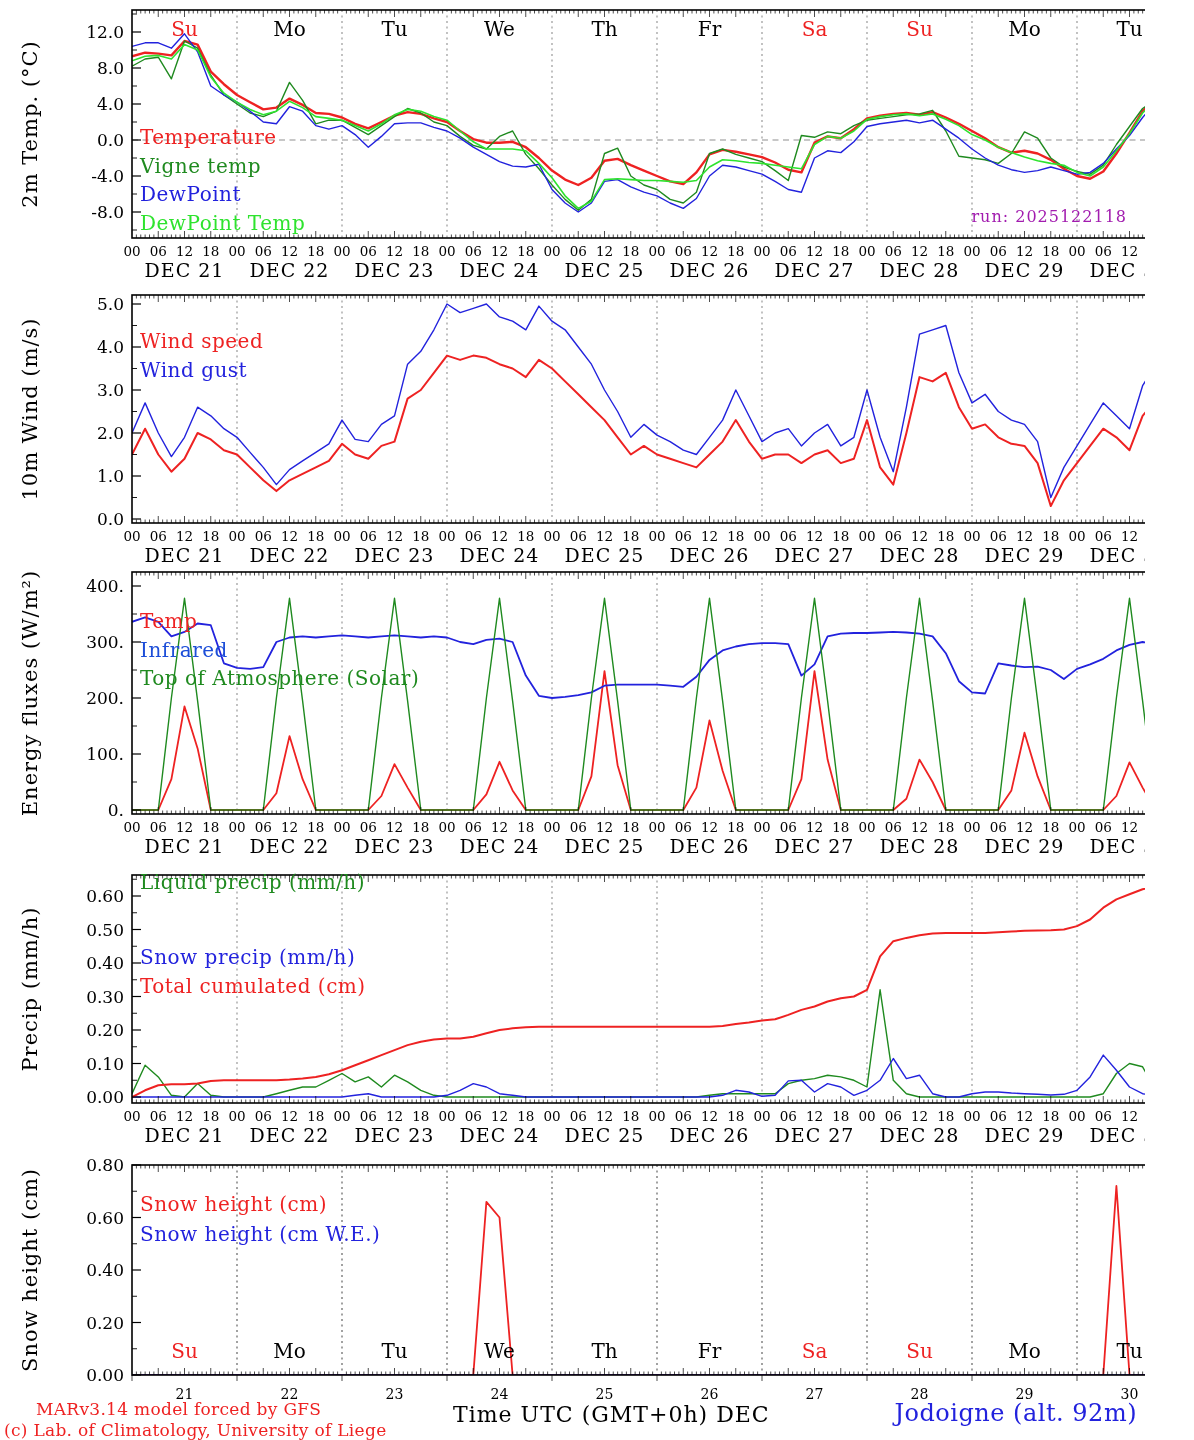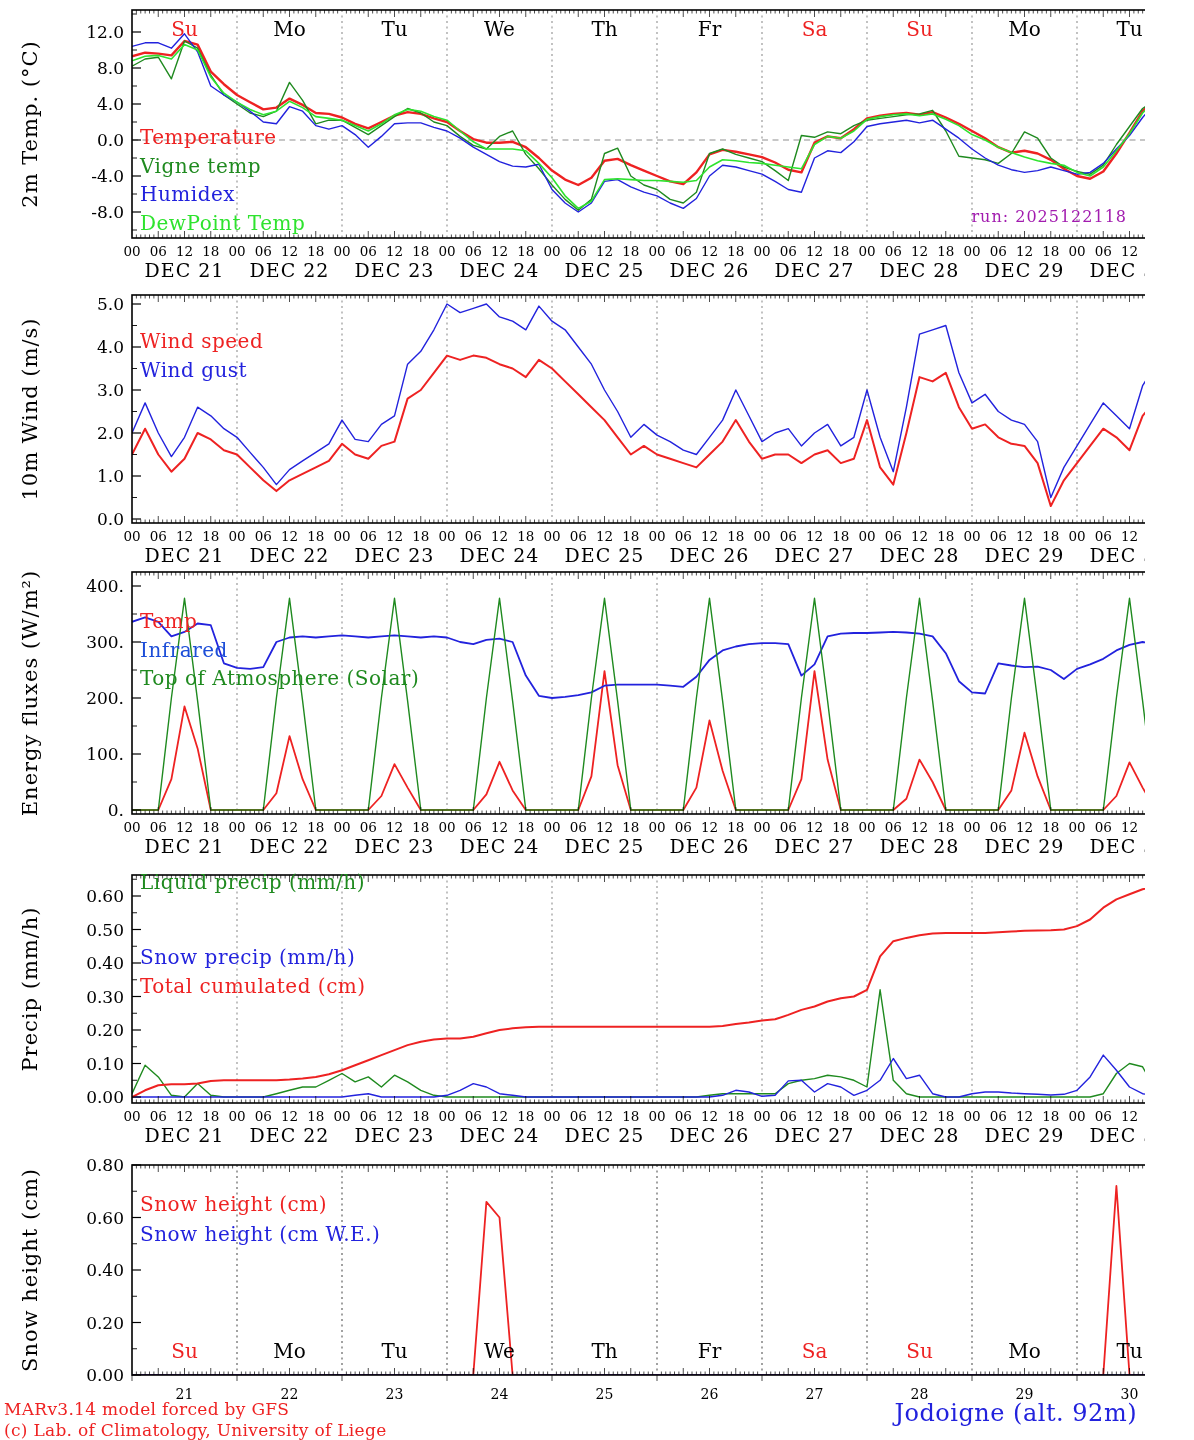--- a/index.html
+++ b/index.html
@@ -2829,35 +2829,36 @@
     </svg>
 
   <div class="ylab" style="left:30px;top:124px;">2m Temp. (°C)</div>
   <div class="ylab" style="left:30px;top:409px;">10m Wind (m/s)</div>
   <div class="ylab" style="left:30px;top:693px;">Energy fluxes (W/m²)</div>
   <div class="ylab" style="left:30px;top:989px;">Precip (mm/h)</div>
   <div class="ylab" style="left:30px;top:1270px;">Snow height (cm)</div>
 
   <div class="legend-item" style="left: 140px; top: 127px; color: rgb(238, 34, 34);">Temperature</div>
   <div class="legend-item" style="left: 140px; top: 156px; color: rgb(31, 138, 31);">Vigne temp</div>
-  <div class="legend-item" style="left: 140px; top: 184px; color: rgb(34, 34, 221);">Humidex</div>
+  <div class="legend-item" style="left: 140px; top: 184px; color: rgb(34, 34, 221);">DewPoint</div>
   <div class="legend-item" style="left: 140px; top: 213px; color: rgb(46, 227, 46);">DewPoint Temp</div>
 
   <div class="legend-item" style="left: 140px; top: 331px; color: rgb(238, 34, 34);">Wind speed</div>
   <div class="legend-item" style="left: 140px; top: 360px; color: rgb(34, 34, 221);">Wind gust</div>
 
   <div class="legend-item" style="left: 140px; top: 611px; color: rgb(238, 34, 34);">Temp</div>
   <div class="legend-item" style="left: 140px; top: 640px; color: #1d4ed8;">Infrared</div>
   <div class="legend-item" style="left: 140px; top: 668px; color: rgb(31, 138, 31);">Top of Atmosphere (Solar)</div>
 
   <div class="legend-item" style="left: 140px; top: 872px; color: rgb(31, 138, 31);">Liquid precip (mm/h)</div>
   <div class="legend-item" style="left: 140px; top: 947px; color: rgb(34, 34, 221);">Snow precip (mm/h)</div>
   <div class="legend-item" style="left: 140px; top: 976px; color: rgb(238, 34, 34);">Total cumulated (cm)</div>
 
   <div class="legend-item" style="left: 140px; top: 1194px; color: rgb(238, 34, 34);">Snow height (cm)</div>
   <div class="legend-item" style="left: 140px; top: 1224px; color: rgb(34, 34, 221);">Snow height (cm W.E.)</div>
 
   <div class="runlab" style="right:18px;top:207px;">run: 2025122118</div>
 
-  <div class="credit" style="top: 1399px; color: rgb(238, 34, 34);">MARv3.14 model forced by GFS</div>
+  <div class="credit" style="top: 1399px; color: rgb(238, 34, 34); margin-left: 32px;">MARv3.14 model forced by GFS</div>
   <div class="credit" style="top: 1420px; color: rgb(238, 34, 34);">(c) Lab. of Climatology, University of Liege</div>
+  <div class="timeutc" style="left:453px;top:1402px;">Time UTC (GMT+0h) DEC</div>
   <div class="station" style="right: 8px; top: 1399px; color: rgb(34, 34, 221);">Jodoigne (alt. 92m)</div>
 </div>
 
 </body></html>

